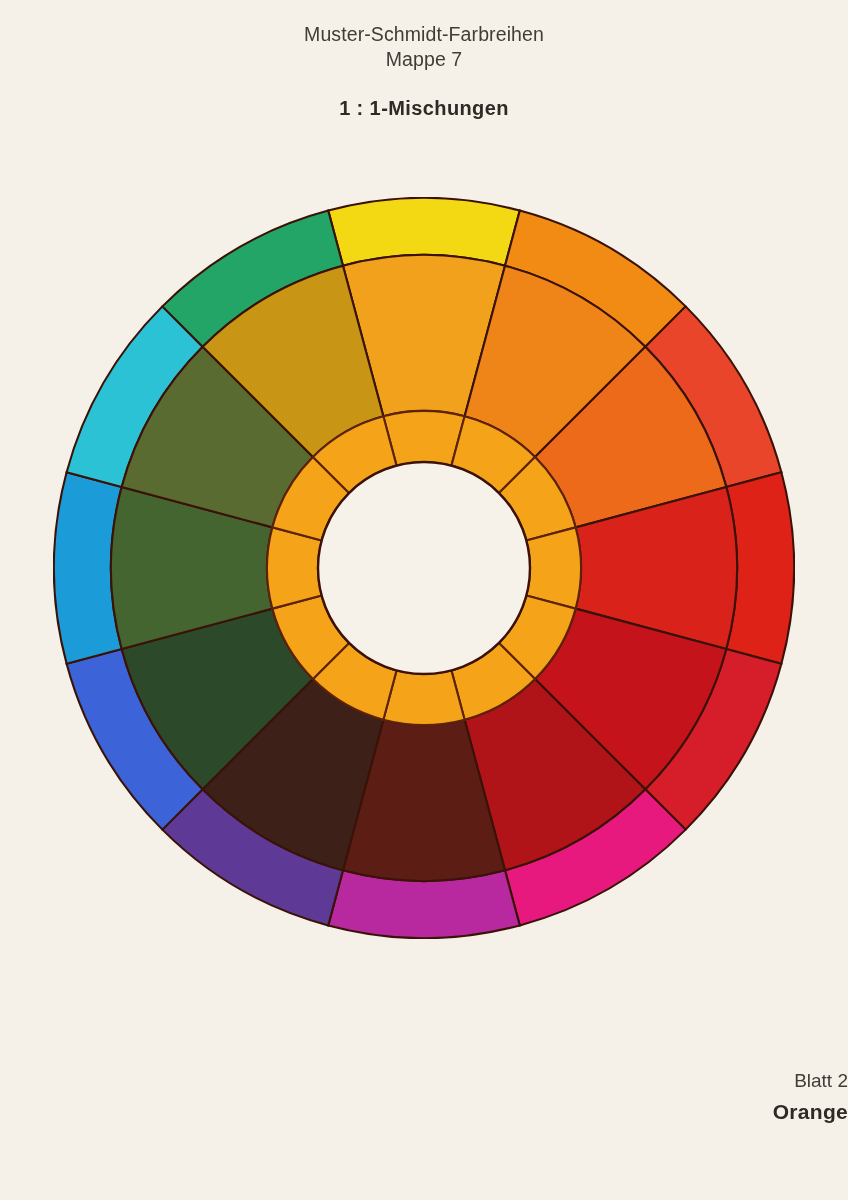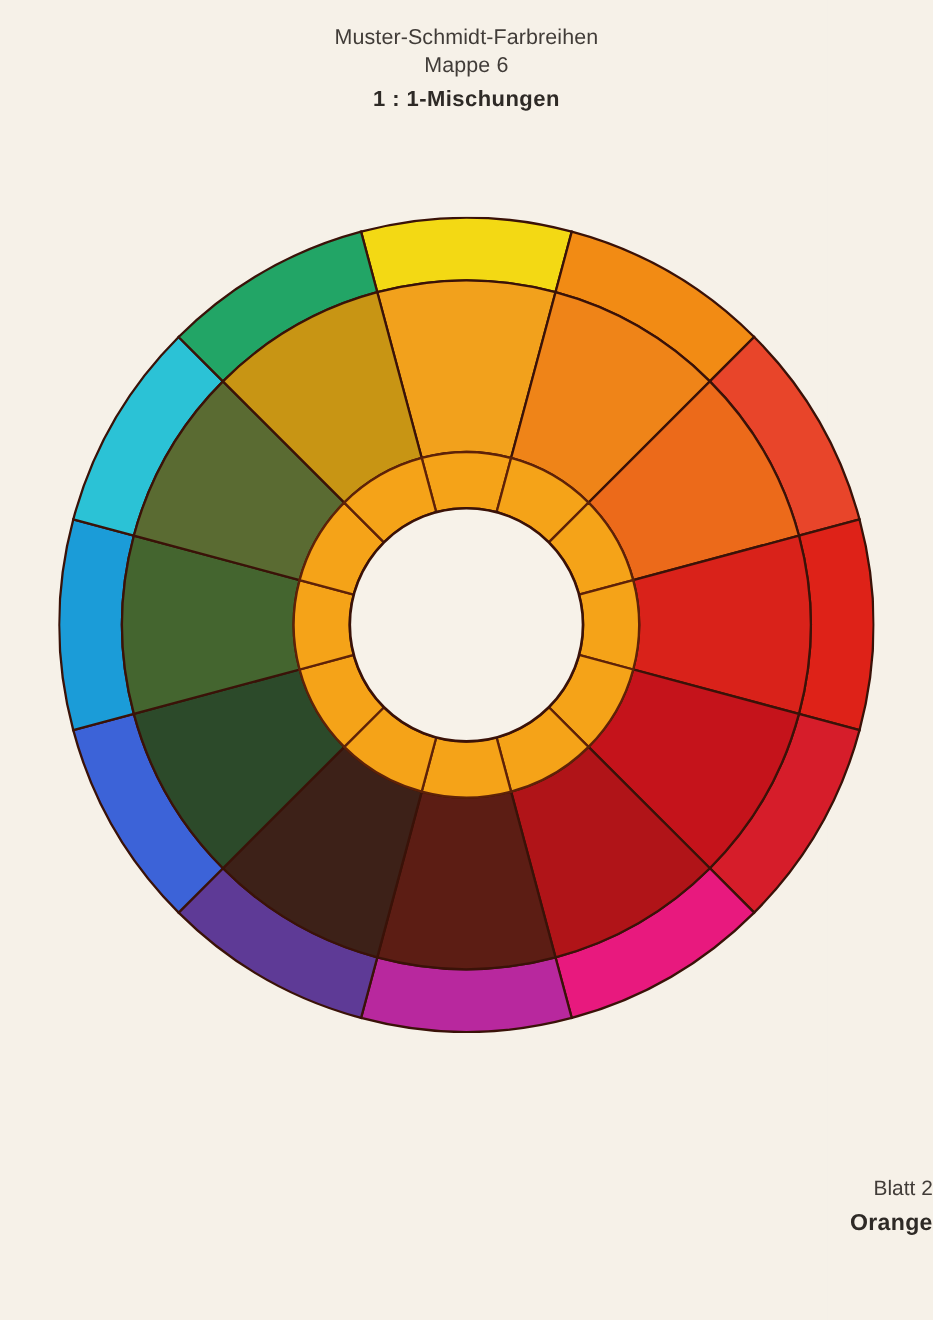--- a/index.html
+++ b/index.html
@@ -33,21 +33,21 @@
   #header .line2 {
     font-size: 19.5px;
     color: #413c38;
     line-height: 25px;
     letter-spacing: 0.1px;
   }
   #header .line3 {
     font-size: 20px;
     font-weight: bold;
     color: #2e2a26;
-    margin-top: 7px;
+    margin-top: 25px;
     letter-spacing: 0.4px;
   }
   
   #footer {
     position: absolute;
     left: 0;
     top: 1068px;
     width: 848px;
     text-align: right;
   }
@@ -78,21 +78,21 @@
   .seg-inner { stroke: #5e2208; stroke-width: 2.1; }
   .hub { stroke: #3a1208; stroke-width: 2.4; }
 </style>
 </head>
 <body style="background: rgb(246, 241, 232);">
 
 <div id="sheet" style="background: rgb(246, 241, 232);">
 
   <div id="header">
     <div class="line1">Muster-Schmidt-Farbreihen</div>
-    <div class="line2">Mappe 6</div>
+    <div class="line2">Mappe 7</div>
     <div class="line3">1 : 1-Mischungen</div>
   </div>
 
   <div id="wheel-wrap">
     <svg id="wheel" viewBox="0 0 742 742" width="742" height="742">
       <g>
           <path d="M 275.24 13.61 A 370 370 0 0 1 466.76 13.61 L 452.01 68.67 A 313 313 0 0 0 289.99 68.67 Z" fill="#f3d914" class="seg" stroke="#3a1208"></path>
           <path d="M 466.76 13.61 A 370 370 0 0 1 632.63 109.37 L 592.32 149.68 A 313 313 0 0 0 452.01 68.67 Z" fill="#f28b14" class="seg" stroke="#3a1208"></path>
           <path d="M 632.63 109.37 A 370 370 0 0 1 728.39 275.24 L 673.33 289.99 A 313 313 0 0 0 592.32 149.68 Z" fill="#e8452a" class="seg" stroke="#3a1208"></path>
           <path d="M 728.39 275.24 A 370 370 0 0 1 728.39 466.76 L 673.33 452.01 A 313 313 0 0 0 673.33 289.99 Z" fill="#de2218" class="seg" stroke="#3a1208"></path>

